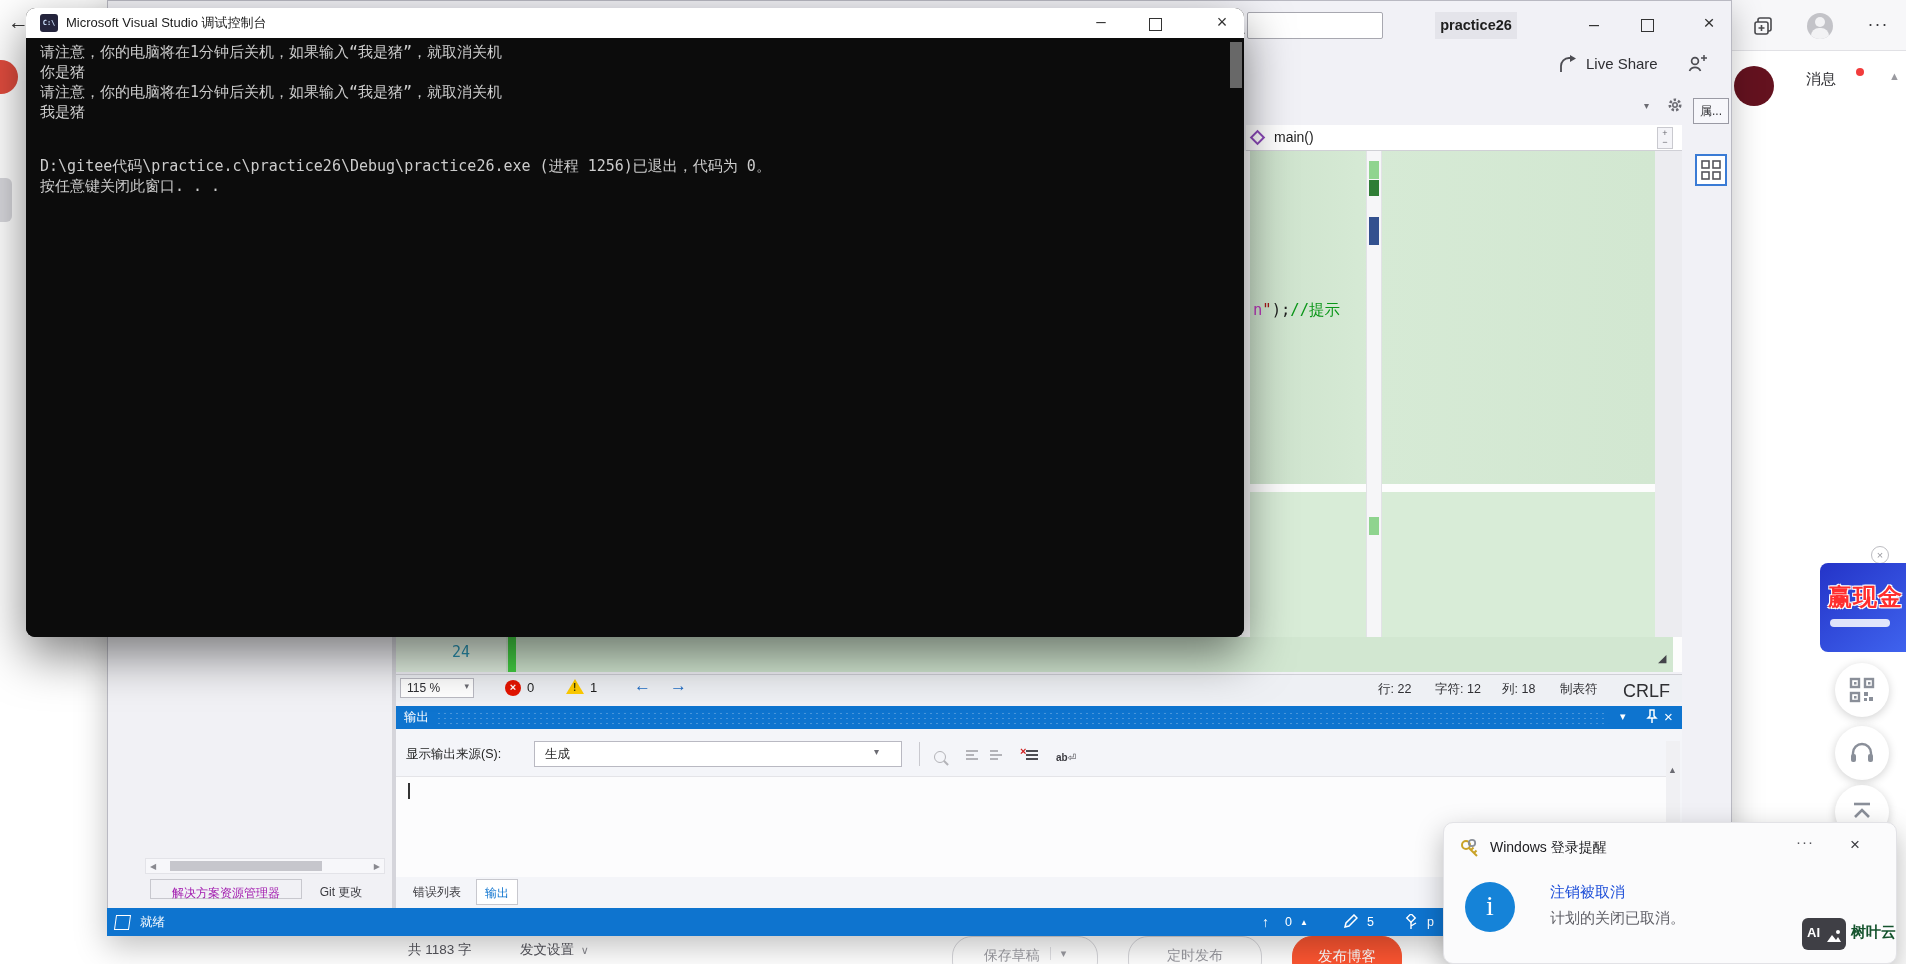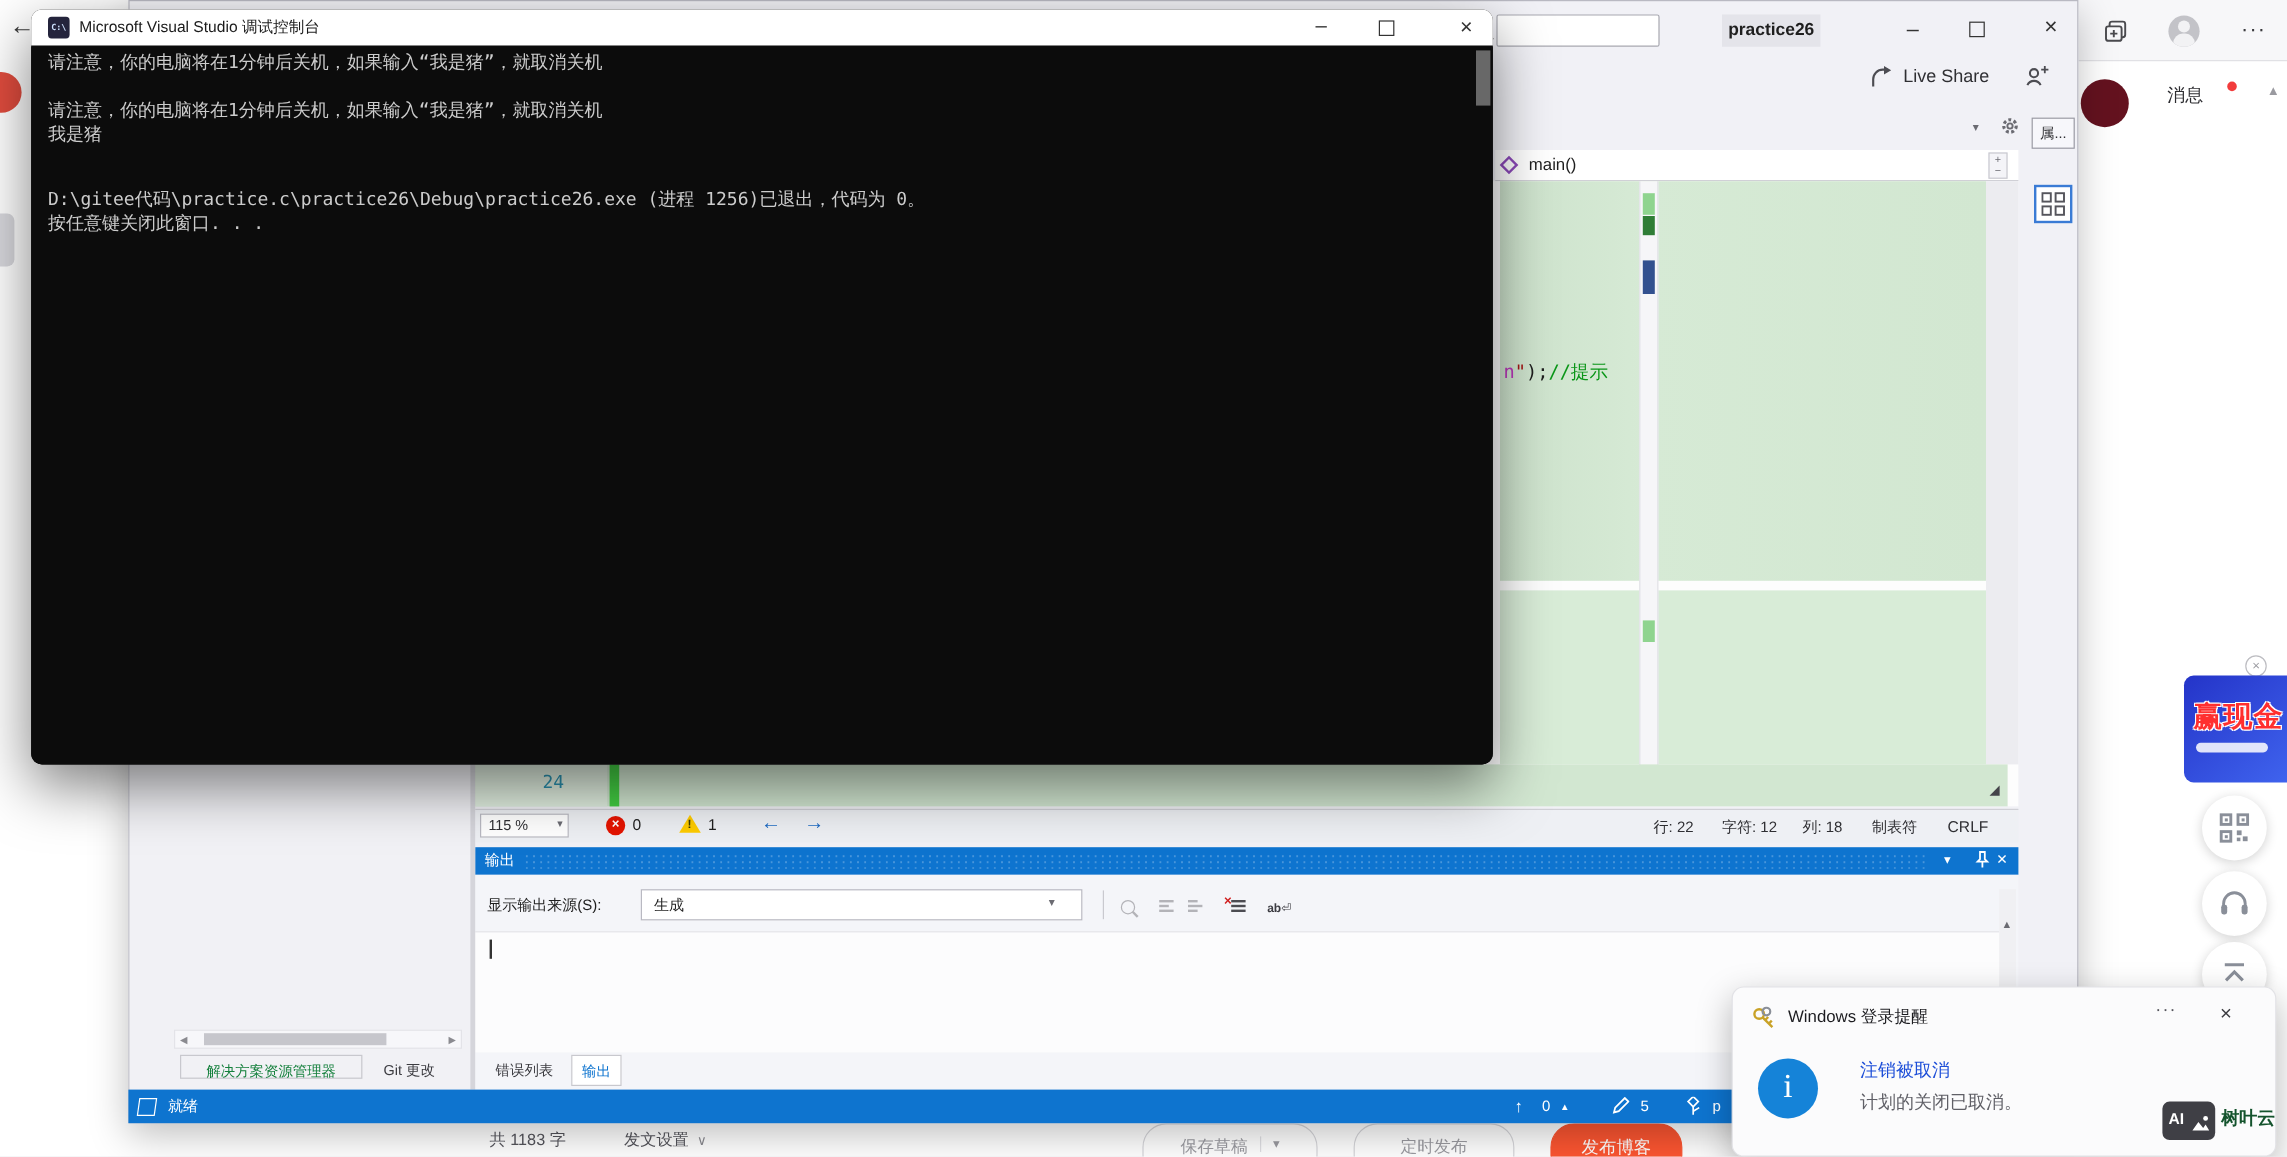--- a/index.html
+++ b/index.html
@@ -217,21 +217,21 @@
     <div class="abs" style="left:566px;top:679px;width:0;height:0;border-left:9px solid transparent;border-right:9px solid transparent;border-bottom:15px solid #fc0;">
       <span class="abs" style="left:-2px;top:3px;font-size:10px;font-weight:bold;color:#3a3a00;">!</span>
     </div>
     <div class="abs" style="left:590px;top:680px;font-size:13px;color:#1e1e1e;"><span>1</span></div>
     <div class="abs" style="left:634px;top:676px;font-size:17px;font-weight:bold;color:#1e6bc4;">←</div>
     <div class="abs" style="left:670px;top:676px;font-size:17px;font-weight:bold;color:#1e6bc4;">→</div>
     <div class="abs" style="left:1378px;top:681px;font-size:12.5px;color:#2f2f33;"><span>行: 22</span></div>
     <div class="abs" style="left:1435px;top:681px;font-size:12.5px;color:#2f2f33;"><span>字符: 12</span></div>
     <div class="abs" style="left:1502px;top:681px;font-size:12.5px;color:#2f2f33;"><span>列: 18</span></div>
     <div class="abs" style="left:1560px;top:681px;font-size:12.5px;color:#2f2f33;"><span>制表符</span></div>
-    <div class="abs" style="left:1623px;top:681px;font-size:13px;color:#2f2f33;"><span>CRLF</span></div>
+    <div class="abs" style="left:1623px;top:681px;font-size:18px;color:#2f2f33;"><span>CRLF</span></div>
 
     
     <div class="abs vs-blue" style="left:396px;top:706px;width:1286px;height:23px;">
       <div class="abs dots" style="left:40px;top:5px;width:1170px;height:13px;opacity:.6;"></div>
       <span class="abs" style="left:8px;top:3px;font-size:12.5px;color:#fff;"><span>输出</span></span>
       <span class="abs" style="left:1224px;top:4px;font-size:11px;color:#fff;">▾</span>
       <span class="abs" style="left:1248px;top:2px;">
         <svg width="16" height="17" viewBox="0 0 16 17">
             <path d="M6 2 h4 v6 l2 2 h-8 l2 -2 z M8 10 v5" fill="none" stroke="#fff" stroke-width="1.5"></path>
           </svg>
@@ -275,21 +275,21 @@
     
     <div class="abs" style="left:108px;top:637px;width:284px;height:271px;background:#f1f1f5;"></div>
     <div class="abs" style="left:392px;top:637px;width:4px;height:271px;background:#d5d5db;"></div>
     <div class="abs" style="left:145px;top:858px;width:240px;height:16px;background:#f7f7fa;border:1px solid #e3e3e8;box-sizing:border-box;">
       <span class="abs" style="left:4px;top:3px;font-size:8px;color:#8a8a90;">◀</span>
       <span class="abs" style="left:24px;top:2px;width:152px;height:10px;background:#c6c6cc;"></span>
       <span class="abs" style="right:4px;top:3px;font-size:8px;color:#8a8a90;">▶</span>
     </div>
 
     
-    <div class="abs tabtext" style="left:150px;top:879px;width:152px;height:20px;border:1px solid #c8c8ce;box-sizing:border-box;text-align:center;color:#15803d;background:#f1f1f5;"><span>解决方案资源管理器</span></div>
+    <div class="abs tabtext" style="left:150px;top:879px;width:152px;height:20px;border:1px solid #c8c8ce;box-sizing:border-box;text-align:center;color:#a21caf;background:#f1f1f5;"><span>解决方案资源管理器</span></div>
     <div class="abs tabtext" style="left:306px;top:879px;width:70px;height:26px;text-align:center;color:#3b3b40;"><span>Git 更改</span></div>
     <div class="abs tabtext" style="left:401px;top:879px;width:72px;height:26px;text-align:center;color:#3b3b40;"><span>错误列表</span></div>
     <div class="abs tabtext" style="left:476px;top:879px;width:42px;height:26px;border:1px solid #c8c8ce;box-sizing:border-box;background:#fff;text-align:center;color:#0e74cf;"><span>输出</span></div>
 
     
     <div class="abs vs-blue" style="left:107px;top:908px;width:1625px;height:28px;">
       <span class="abs" style="left:8px;top:7px;width:13px;height:13px;border:1.6px solid #fff;transform:skewX(-8deg);"></span>
       <span class="abs statustext" style="left:33px;top:0;"><span>就绪</span></span>
       <span class="abs statustext" style="left:1155px;top:0;font-size:14px;">↑</span>
       <span class="abs statustext" style="left:1178px;top:0;"><span>0</span></span>
@@ -314,20 +314,21 @@
     <div class="abs console-win">
       <div class="console-title">
         <span class="abs" style="left:14px;top:6px;width:18px;height:18px;border-radius:3px;background:#24243c;color:#cfe3ff;font-size:7px;font-weight:bold;text-align:center;line-height:18px;font-family:'DejaVu Sans Mono',monospace;">C:\</span>
         <span class="abs" style="left:40px;top:6px;font-size:13px;color:#1a1a1a;"><span>Microsoft Visual Studio 调试控制台</span></span>
         <span class="abs wglyph" style="left:1062px;top:2px;width:26px;font-size:17px;">–</span>
         <span class="abs" style="left:1123px;top:9px;"><span class="boxbtn"></span></span>
         <span class="abs wglyph" style="left:1183px;top:2px;width:26px;font-size:18px;">×</span>
       </div>
       <div class="console-body">
         <div class="cline" style="top:4px;">请注意，你的电脑将在1分钟后关机，如果输入“我是猪”，就取消关机</div>
+        <div class="cline" style="top:24px;">你是猪</div>
         <div class="cline" style="top:44px;">请注意，你的电脑将在1分钟后关机，如果输入“我是猪”，就取消关机</div>
         <div class="cline" style="top:64px;">我是猪</div>
         <div class="cline" style="top:84px;"></div>
         <div class="cline" style="top:104px;"></div>
         <div class="cline" style="top:118px;">D:\gitee代码\practice.c\practice26\Debug\practice26.exe (进程 1256)已退出，代码为 0。</div>
         <div class="cline" style="top:138px;">按任意键关闭此窗口. . .</div>
         <span class="abs" style="right:2px;top:4px;width:12px;height:46px;background:#686868;"></span>
       </div>
     </div>
   </div>

